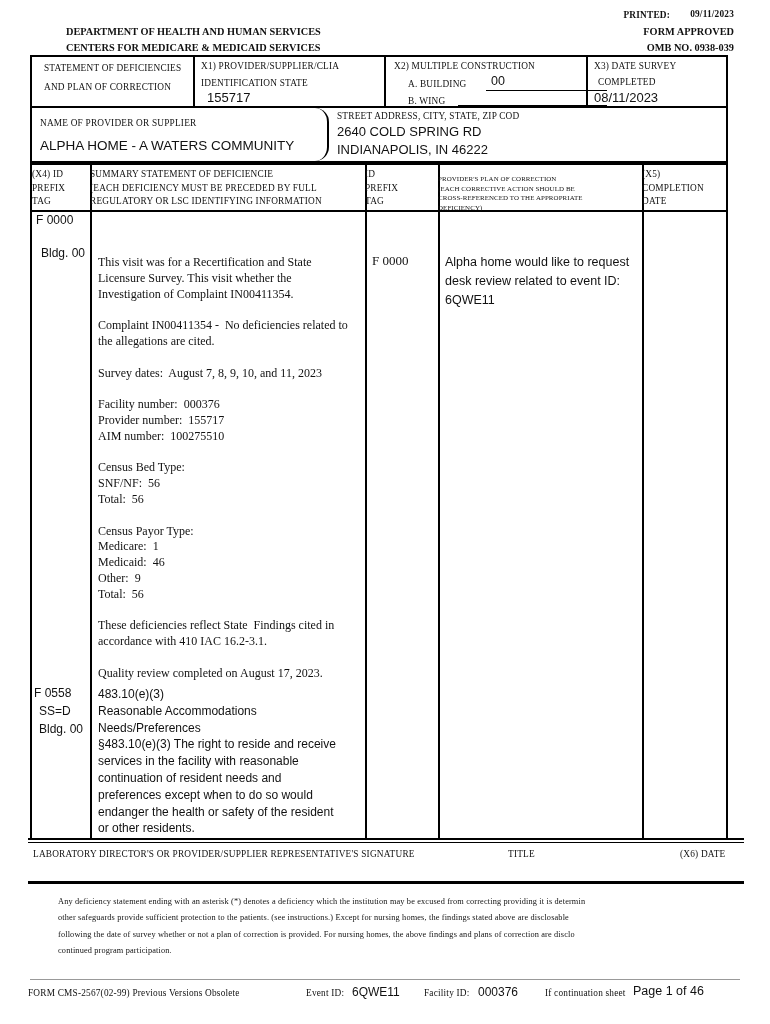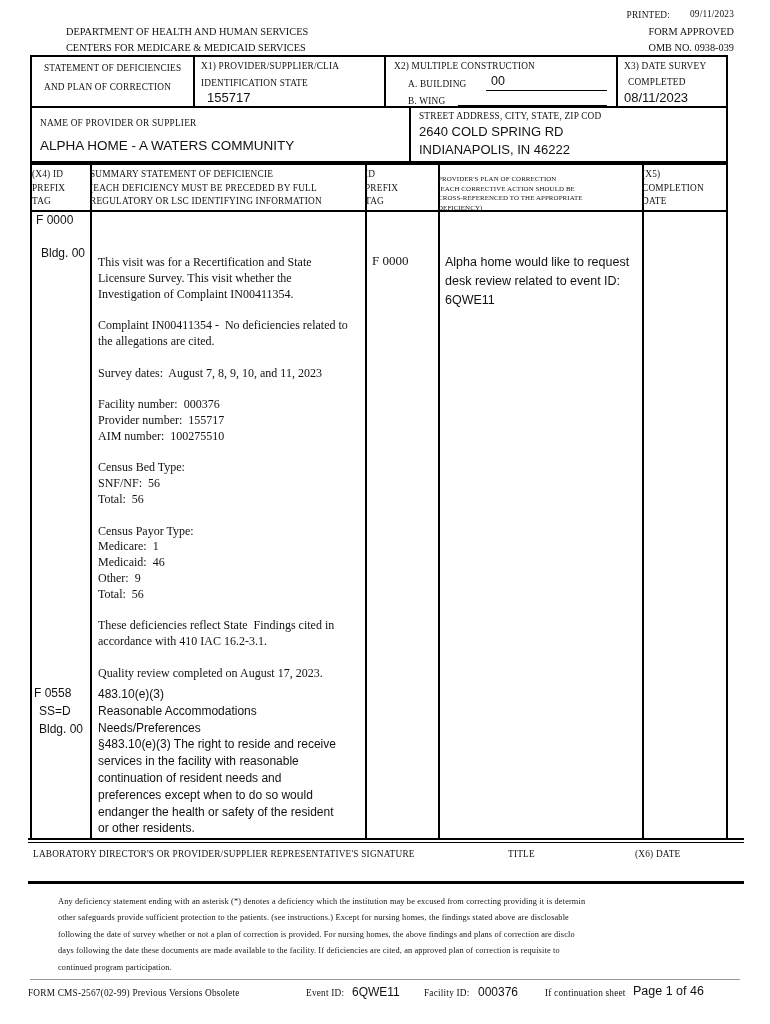--- a/index.html
+++ b/index.html
@@ -4,21 +4,21 @@
 <style>
   * { margin:0; padding:0; box-sizing:border-box; }
   html,body { background:#888; }
   .page {
     position:relative; width:770px; height:1024px; background:#ffffff;
     font-family:"Liberation Serif","DejaVu Serif",serif; color:#111;
     overflow:hidden; margin:0 auto;
   }
   .abs { position:absolute; }
   .serif-sm { font-size:9.3px; letter-spacing:.2px; }
-  .bold { font-weight:normal;padding-left:36px; }
+  .bold { font-weight:bold;padding-left:36px; }
   .sans { font-family:"Liberation Sans","DejaVu Sans",sans-serif; }
   .nowrap { white-space:nowrap; }
 
   
   .rowA { position:absolute; left:30px; top:55px; width:698px; height:53px;
           border:2px solid #000; display:flex; }
   .rowB { position:absolute; left:30px; top:108px; width:698px; height:55px;
           border:2px solid #000; border-top:none; display:flex; }
   .cell { position:relative; height:100%; }
   .vline-r { border-right:2px solid #000; }
@@ -58,37 +58,37 @@
   <div class="rowA">
     <div class="cell vline-r" style="width:163px;">
       <div class="abs serif-sm" style="left:12px; top:6px;">STATEMENT OF DEFICIENCIES</div>
       <div class="abs serif-sm" style="left:12px; top:25px;">AND PLAN OF CORRECTION</div>
     </div>
     <div class="cell vline-r" style="width:191px;">
       <div class="abs serif-sm" style="left:6px; top:4px;">X1) PROVIDER/SUPPLIER/CLIA</div>
       <div class="abs serif-sm" style="left:6px; top:21px;">IDENTIFICATION STATE</div>
       <div class="abs sans" style="left:12px; top:33px; font-size:13px;">155717</div>
     </div>
-    <div class="cell vline-r" style="width:232px;">
+    <div class="cell vline-r" style="width:202px;">
       <div class="abs serif-sm" style="left:8px; top:4px;">X2) MULTIPLE CONSTRUCTION</div>
       <div class="abs serif-sm" style="left:22px; top:22px;">A. BUILDING</div>
       <div class="abs sans" style="left:105px; top:17px; font-size:12.5px;">00</div>
       <div class="u-line" style="left:100px; top:33px; width:121px;"></div>
       <div class="abs serif-sm" style="left:22px; top:39px;">B. WING</div>
       <div class="u-line" style="left:72px; top:48px; width:149px;"></div>
     </div>
     <div class="cell" style="flex:1;">
       <div class="abs serif-sm" style="left:6px; top:4px;">X3) DATE SURVEY</div>
       <div class="abs serif-sm" style="left:10px; top:20px;text-align:right;">COMPLETED</div>
       <div class="abs sans" style="left:6px; top:33px; font-size:13px;">08/11/2023</div>
     </div>
   </div>
 
   <div class="rowB">
-    <div class="cell vline-r" style="width:379px;">
+    <div class="cell vline-r" style="width:297px;border-radius:14px;">
       <div class="abs serif-sm" style="left:8px; top:10px;">NAME OF PROVIDER OR SUPPLIER</div>
       <div class="abs sans" style="left:8px; top:30px; font-size:13.5px;">ALPHA HOME - A WATERS COMMUNITY</div>
     </div>
     <div class="cell" style="flex:1;">
       <div class="abs serif-sm" style="left:8px; top:3px;">STREET ADDRESS, CITY, STATE, ZIP COD</div>
       <div class="abs sans" style="left:8px; top:16px; font-size:13px;">2640 COLD SPRING RD</div>
       <div class="abs sans" style="left:8px; top:34px; font-size:13px;">INDIANAPOLIS, IN 46222</div>
     </div>
   </div>
 
@@ -180,28 +180,27 @@
         <div class="tline">continuation of resident needs and</div>
         <div class="tline">preferences except when to do so would</div>
         <div class="tline">endanger the health or safety of the resident</div>
         <div class="tline">or other residents.</div>
       </div>
   </div>
 
   <div class="rule-double" style="top:838px;"></div>
   <div class="abs serif-sm" style="left:33px; top:849px;">LABORATORY DIRECTOR'S OR PROVIDER/SUPPLIER REPRESENTATIVE'S SIGNATURE</div>
   <div class="abs serif-sm" style="left:508px; top:849px;">TITLE</div>
-  <div class="abs serif-sm" style="left:635px; top:849px;">(X6) DATE</div>
+  <div class="abs serif-sm" style="left:680px; top:849px;">(X6) DATE</div>
   <div class="rule-thick" style="top:881px;"></div>
 
   <div class="abs disc-lines nowrap" style="left:30px; top:894px;">
       <div class="tline">Any deficiency statement ending with an asterisk (*) denotes a deficiency which the institution may be excused from correcting providing it is determin</div>
       <div class="tline">other safeguards provide sufficient protection to the patients. (see instructions.) Except for nursing homes, the findings stated above are disclosable</div>
       <div class="tline">following the date of survey whether or not a plan of correction is provided. For nursing homes, the above findings and plans of correction are disclo</div>
-      <div class="tline">days following the date these documents are made available to the facility. If deficiencies are cited, an approved plan of correction is requisite to</div>
       <div class="tline">continued program participation.</div>
     </div>
 
   <div class="rule-thin" style="top:979px;"></div>
   <div class="abs serif-sm" style="left:28px; top:988px;">FORM CMS-2567(02-99) Previous Versions Obsolete</div>
   <div class="abs serif-sm" style="left:306px; top:988px;">Event ID:</div>
   <div class="abs sans" style="left:352px; top:985px; font-size:12px;">6QWE11</div>
   <div class="abs serif-sm" style="left:424px; top:988px;">Facility ID:</div>
   <div class="abs sans" style="left:478px; top:985px; font-size:12px;">000376</div>
   <div class="abs serif-sm" style="left:545px; top:988px;">If continuation sheet</div>

